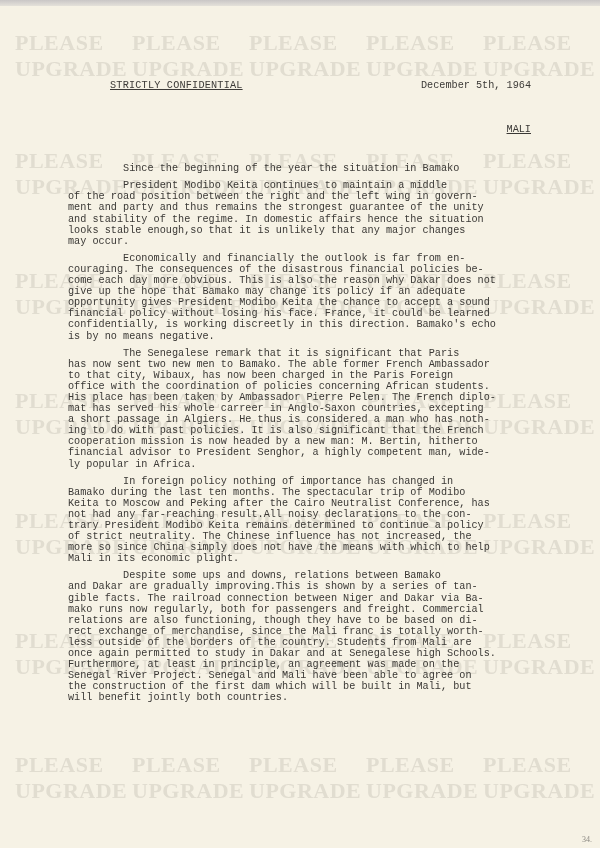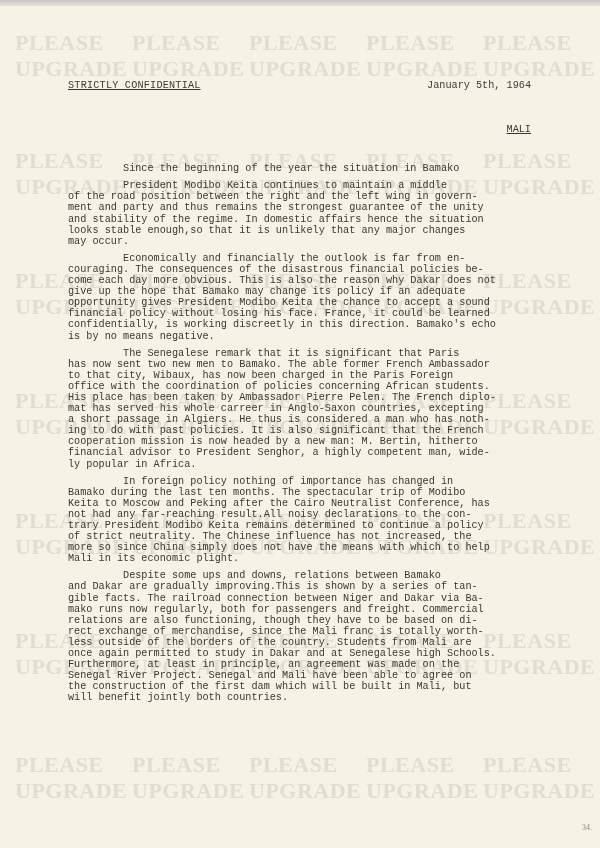--- a/index.html
+++ b/index.html
@@ -29,30 +29,30 @@
   .wm-row span { width: 122px; display: inline-block; }
   .doc {
     position: absolute; left: 68px; top: 80px; width: 520px;
     color: #3a3835;
     font-size: 10.2px; line-height: 11.1px;
   }
   .header-line {
     display: flex; justify-content: space-between; width: 463px;
     margin-left: 0; color: #3c3a37;
   }
-  .conf { text-decoration: underline; letter-spacing: 0.2px; }
+  .conf { text-decoration: underline; letter-spacing: 0.2px; margin-left: 42px; }
   .title {
     text-align: right; width: 463px; margin-top: 33px;
     text-decoration: underline;
   }
   .para { margin: 0; white-space: pre; }
   .para.first-gap { margin-top: 28px; }
   .para.gap { margin-top: 6px; }
   .pageno {
-    position: absolute; right: 8px; bottom: 16px;
+    position: absolute; right: 8px; bottom: 4px;
     font-family: "Liberation Serif", serif; font-size: 8px; color: #8a8780;
   }
 </style>
 </head>
 <body>
 
 <div class="top-strip"></div>
 <div class="paper"></div>
 
 <div id="wm-container">
@@ -152,21 +152,21 @@
       <span>UPGRADE</span>
       <span>UPGRADE</span>
       <span>UPGRADE</span>
       <span>UPGRADE</span>
     </div>
   </div>
 
 <div class="doc">
   <div class="header-line">
     <span class="conf">STRICTLY CONFIDENTIAL</span>
-    <span>January 5th, 1964</span>
+    <span>December 5th, 1964</span>
   </div>
   <div class="title">MALI</div>
 
   <div class="para first-gap"><div>         Since the beginning of the year the situation in Bamako</div></div>
   <div class="para gap"><div>         President Modibo Keita continues to maintain a middle</div><div>of the road position between the right and the left wing in govern-</div><div>ment and party and thus remains the strongest guarantee of the unity</div><div>and stability of the regime. In domestic affairs hence the situation</div><div>looks stable enough,so that it is unlikely that any major changes</div><div>may occur.</div></div>
   <div class="para gap"><div>         Economically and financially the outlook is far from en-</div><div>couraging. The consequences of the disastrous financial policies be-</div><div>come each day more obvious. This is also the reason why Dakar does not</div><div>give up the hope that Bamako may change its policy if an adequate</div><div>opportunity gives President Modibo Keita the chance to accept a sound</div><div>financial policy without losing his face. France, it could be learned</div><div>confidentially, is working discreetly in this direction. Bamako's echo</div><div>is by no means negative.</div></div>
   <div class="para gap"><div>         The Senegalese remark that it is significant that Paris</div><div>has now sent two new men to Bamako. The able former French Ambassador</div><div>to that city, Wibaux, has now been charged in the Paris Foreign</div><div>office with the coordination of policies concerning African students.</div><div>His place has been taken by Ambassador Pierre Pelen. The French diplo-</div><div>mat has served his whole carreer in Anglo-Saxon countries, excepting</div><div>a short passage in Algiers. He thus is considered a man who has noth-</div><div>ing to do with past policies. It is also significant that the French</div><div>cooperation mission is now headed by a new man: M. Bertin, hitherto</div><div>financial advisor to President Senghor, a highly competent man, wide-</div><div>ly popular in Africa.</div></div>
   <div class="para gap"><div>         In foreign policy nothing of importance has changed in</div><div>Bamako during the last ten months. The spectacular trip of Modibo</div><div>Keita to Moscow and Peking after the Cairo Neutralist Conference, has</div><div>not had any far-reaching result.All noisy declarations to the con-</div><div>trary President Modibo Keita remains determined to continue a policy</div><div>of strict neutrality. The Chinese influence has not increased, the</div><div>more so since China simply does not have the means with which to help</div><div>Mali in its economic plight.</div></div>
   <div class="para gap"><div>         Despite some ups and downs, relations between Bamako</div><div>and Dakar are gradually improving.This is shown by a series of tan-</div><div>gible facts. The railroad connection between Niger and Dakar via Ba-</div><div>mako runs now regularly, both for passengers and freight. Commercial</div><div>relations are also functioning, though they have to be based on di-</div><div>rect exchange of merchandise, since the Mali franc is totally worth-</div><div>less outside of the borders of the country. Students from Mali are</div><div>once again permitted to study in Dakar and at Senegalese high Schools.</div><div>Furthermore, at least in principle, an agreement was made on the</div><div>Senegal River Project. Senegal and Mali have been able to agree on</div><div>the construction of the first dam which will be built in Mali, but</div><div>will benefit jointly both countries.</div></div>
 </div>

